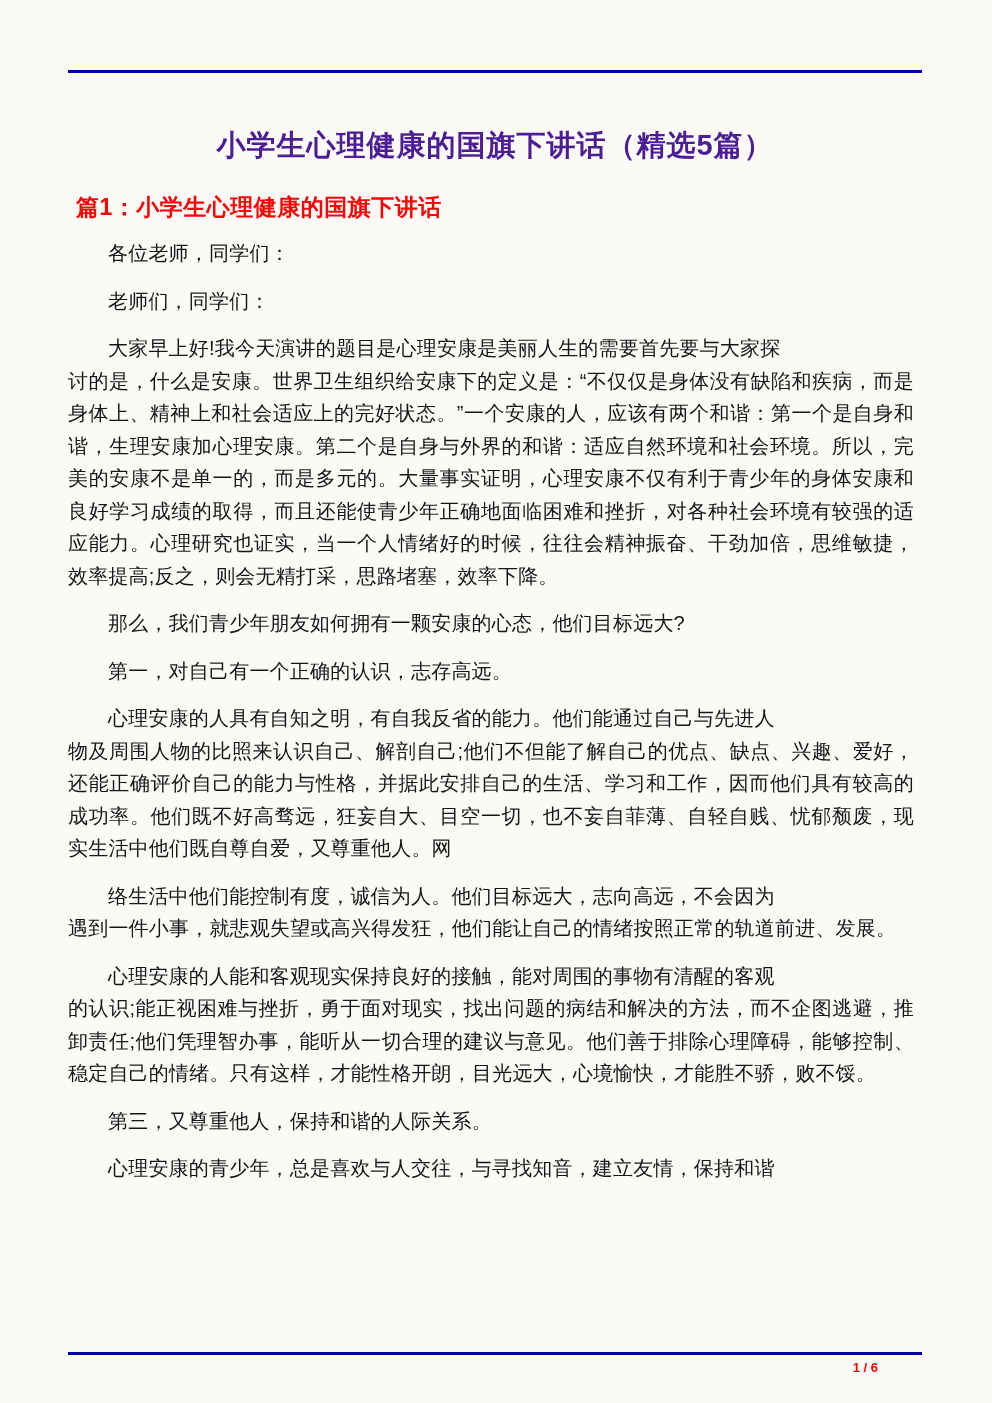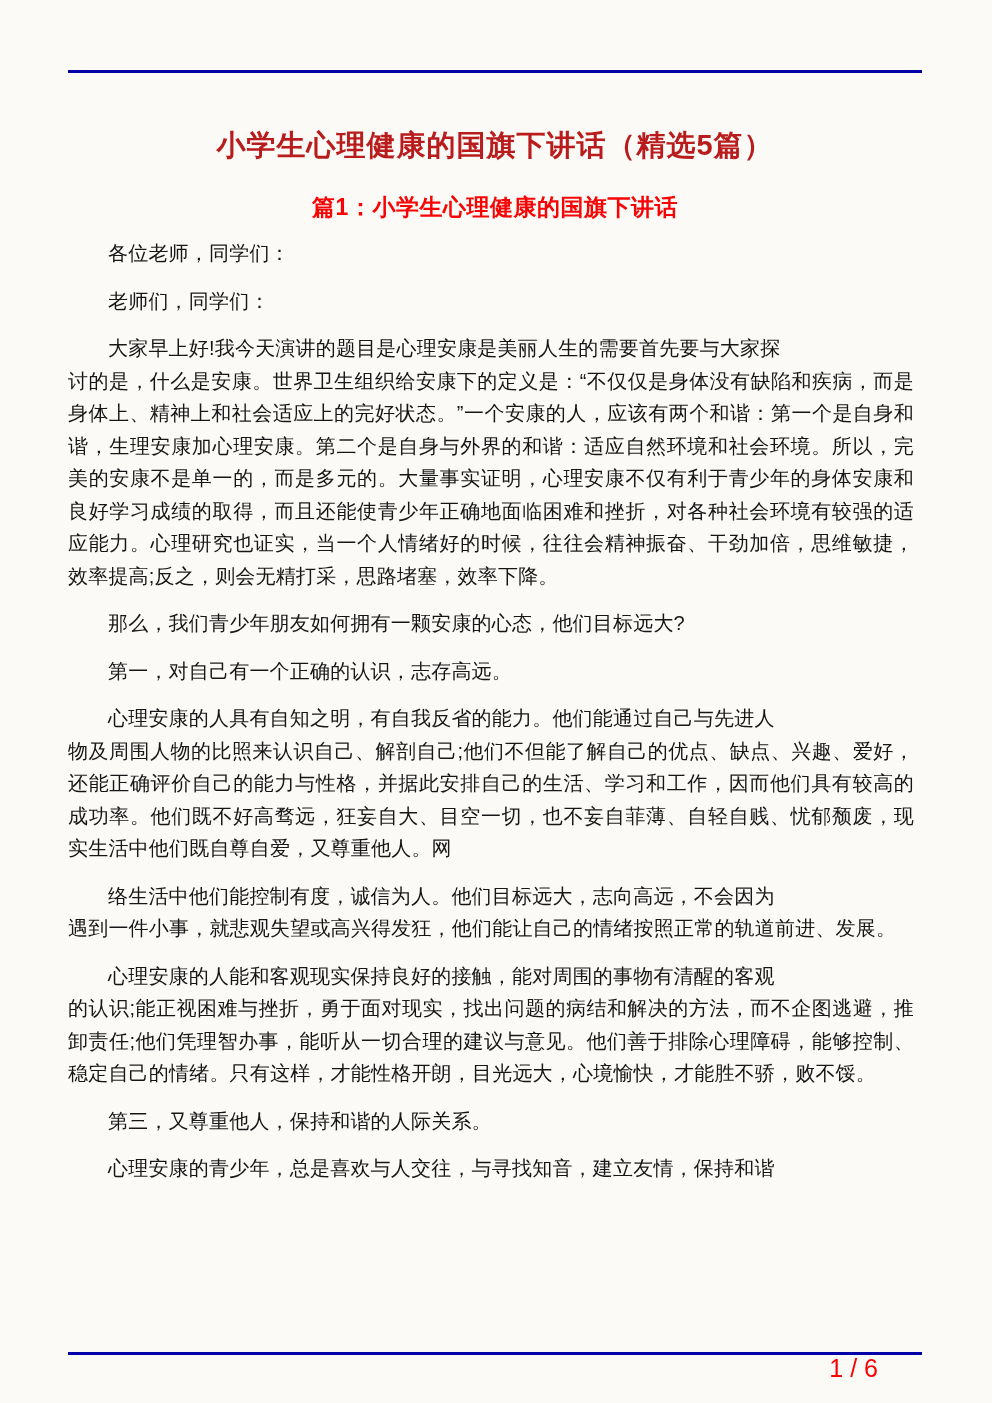--- a/index.html
+++ b/index.html
@@ -34,50 +34,50 @@
     left: 68px;
     top: 73px;
     width: 854px;
   }
   .doc-title {
     margin: 52px 0 0 0;
     font-size: 29px;
     line-height: 40px;
     font-weight: 700;
     text-align: center;
-    color: #b91c1c;
+    color: #4c1d95;
     letter-spacing: 1px;
   }
   .section-heading {
-    margin: 27px 0 0 0;
+    margin: 27px 0 0 8px;
     font-size: 23px;
     line-height: 30px;
     font-weight: 700;
     color: #f70404;
-    text-align: center;
+    text-align: left;
     letter-spacing: 0.5px;
   }
   .body-text p {
     margin: 15px 8px 0 0;
     font-size: 20px;
     line-height: 32.5px;
     text-align: justify;
     text-indent: 2em;
     white-space: pre-wrap;
     line-break: anywhere;
     letter-spacing: 0.2px;
   }
   .footer-page-num {
     position: absolute;
     top: 1357px;
     right: 114px;
-    font-size: 25px;
+    font-size: 13px;
     line-height: 22px;
     color: #f70404;
-    font-weight: 400;
+    font-weight: 700;
   }
 </style>
 </head>
 <body>
 
 <div class="page">
 
   <div class="rule rule-top"></div>
 
   <div class="content">

